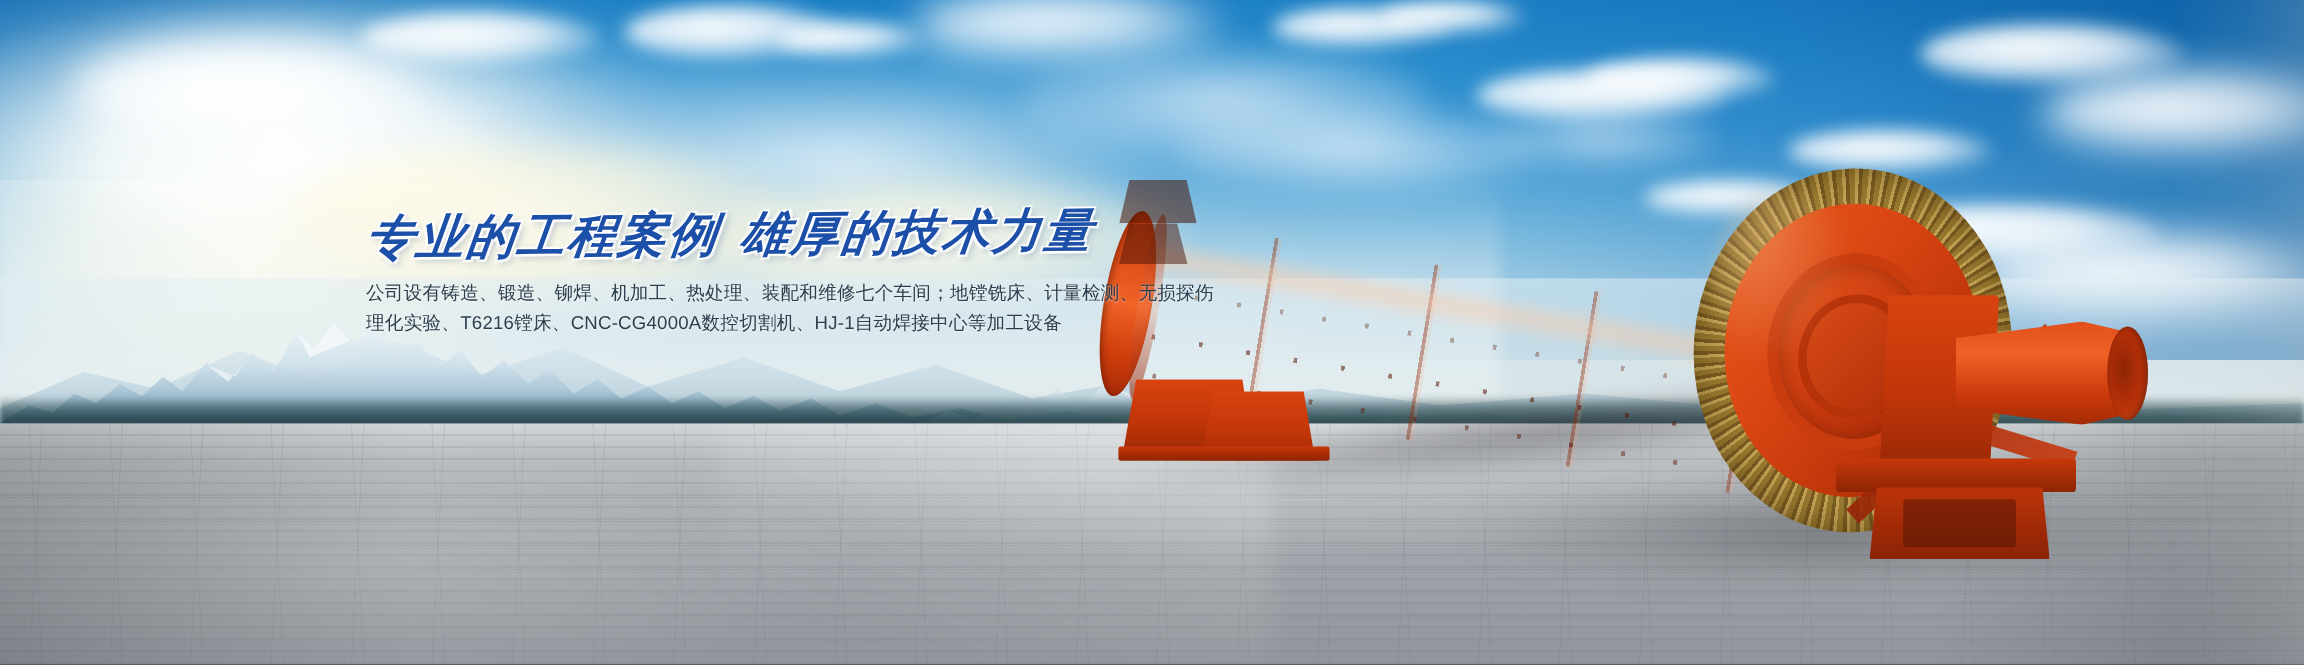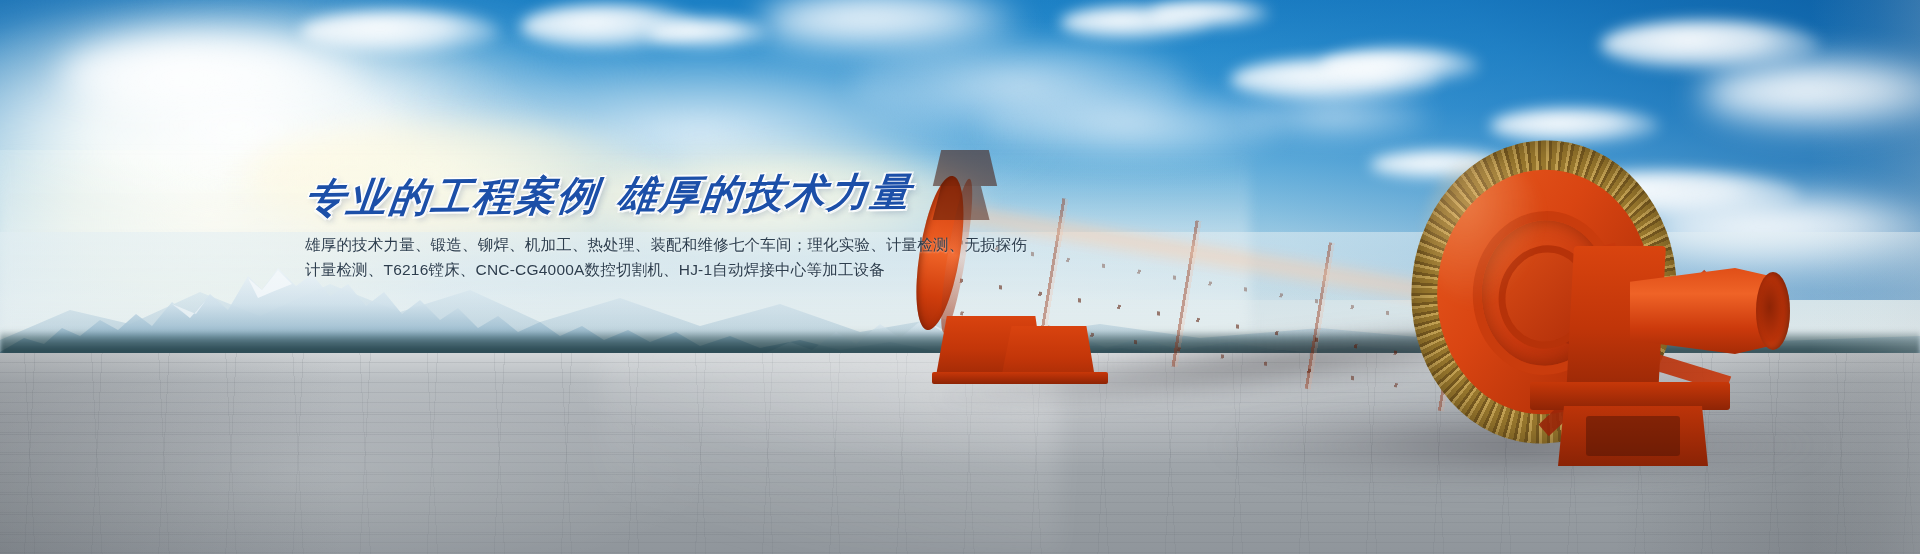--- a/index.html
+++ b/index.html
@@ -543,18 +543,18 @@
     <div class="bearing-base"></div>
     <div class="pier"></div>
     <div class="pier-detail"></div>
   </div>
 
   <div class="machine-edge-fade"></div>
 
   <div class="text-block">
     <div class="headline"><span>专业的工程案例</span><span class="gap"></span><span>雄厚的技术力量</span></div>
     <div class="body-lines">
-      <div>雄厚的技术力量、锻造、铆焊、机加工、热处理、装配和维修七个车间；理化实验、计量检测、无损探伤</div>
-      <div>计量检测、T6216镗床、CNC-CG4000A数控切割机、HJ-1自动焊接中心等加工设备</div>
+      <div>公司设有铸造、锻造、铆焊、机加工、热处理、装配和维修七个车间；地镗铣床、计量检测、无损探伤</div>
+      <div>理化实验、T6216镗床、CNC-CG4000A数控切割机、HJ-1自动焊接中心等加工设备</div>
     </div>
   </div>
 
 </div>
 
 </body></html>

